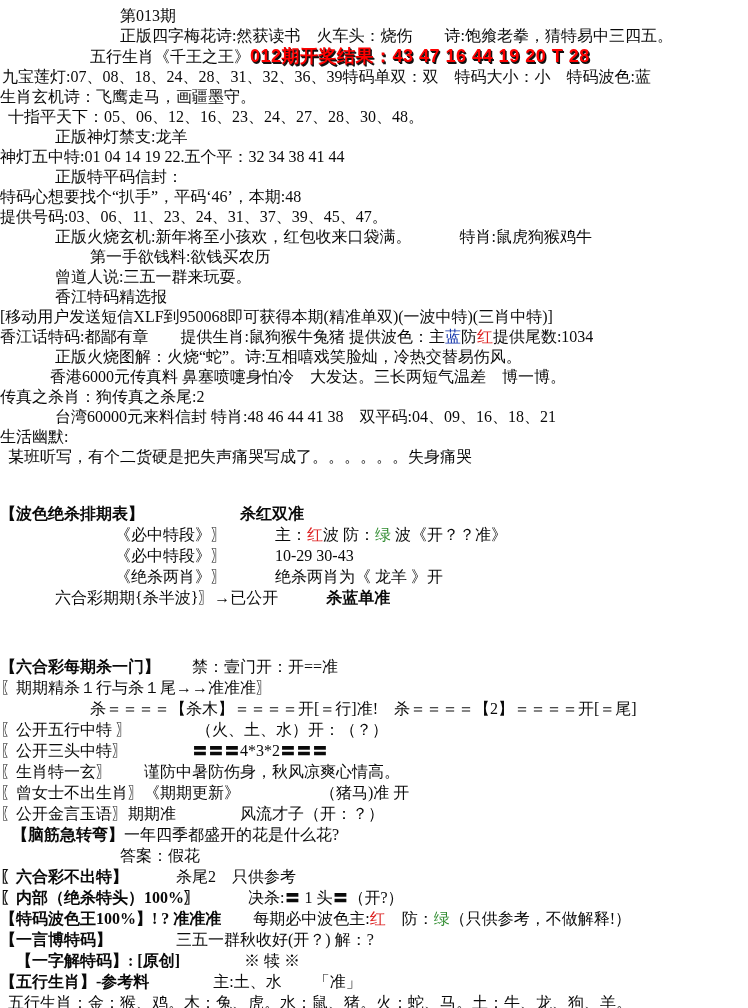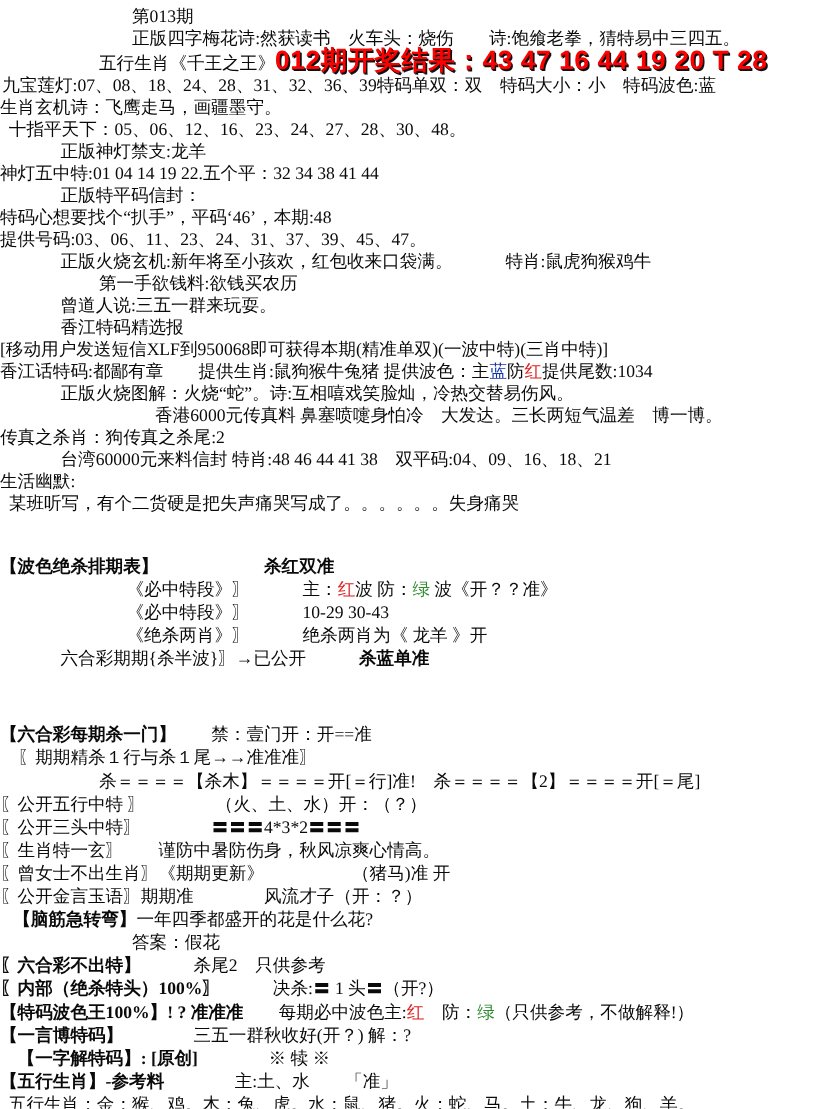--- a/index.html
+++ b/index.html
@@ -15,21 +15,21 @@
     white-space:pre;
     font-size:16px;
     line-height:20px;
     min-height:20px;
   }
   .section-bottom .line{line-height:21px;min-height:21px;}
   .b{font-weight:bold;}
   .banner{
     color:#ff0000;
     font-weight:bold;
-    font-size:24px;
+    font-size:18px;
     font-family:"Liberation Sans","DejaVu Sans",sans-serif;
     text-shadow:1.5px 1.5px 0 #111111, 0.5px 0.5px 0 #111111;
     letter-spacing:0.5px;
   }
 </style>
 </head>
 <body>
 
 <div id="doc">
     <div class="section-top">
@@ -44,35 +44,35 @@
       <div class="line" style="padding-left: 55px;"><span>正版特平码信封：</span></div>
       <div class="line" style="padding-left: 0px;"><span>特码心想要找个“扒手”，平码‘46’，本期:48</span></div>
       <div class="line" style="padding-left: 0px;"><span>提供号码:03、06、11、23、24、31、37、39、45、47。</span></div>
       <div class="line" style="padding-left: 55px;"><span>正版火烧玄机:新年将至小孩欢，红包收来口袋满。　　　特肖:鼠虎狗猴鸡牛</span></div>
       <div class="line" style="padding-left: 90px;"><span>第一手欲钱料:欲钱买农历</span></div>
       <div class="line" style="padding-left: 55px;"><span>曾道人说:三五一群来玩耍。</span></div>
       <div class="line" style="padding-left: 55px;"><span>香江特码精选报</span></div>
       <div class="line" style="padding-left: 0px;"><span>[移动用户发送短信XLF到950068即可获得本期(精准单双)(一波中特)(三肖中特)]</span></div>
       <div class="line" style="padding-left: 0px;"><span>香江话特码:都鄙有章　　提供生肖:鼠狗猴牛兔猪 提供波色：主</span><span style="color: rgb(17, 51, 170);">蓝</span><span>防</span><span style="color: rgb(221, 34, 34);">红</span><span>提供尾数:1034</span></div>
       <div class="line" style="padding-left: 55px;"><span>正版火烧图解：火烧“蛇”。诗:互相嘻戏笑脸灿，冷热交替易伤风。</span></div>
-      <div class="line" style="padding-left: 50px; text-align: center;"><span>香港6000元传真料 鼻塞喷嚏身怕冷　大发达。三长两短气温差　博一博。</span></div>
+      <div class="line" style="padding-left: 50px;"><span>香港6000元传真料 鼻塞喷嚏身怕冷　大发达。三长两短气温差　博一博。</span></div>
       <div class="line" style="padding-left: 0px;"><span>传真之杀肖：狗传真之杀尾:2</span></div>
       <div class="line" style="padding-left: 55px;"><span>台湾60000元来料信封 特肖:48 46 44 41 38　双平码:04、09、16、18、21</span></div>
       <div class="line" style="padding-left: 0px;"><span>生活幽默:</span></div>
       <div class="line" style="padding-left: 8px;"><span>某班听写，有个二货硬是把失声痛哭写成了。。。。。。失身痛哭</span></div>
       <div style="height: 36px;"></div>
     </div>
     <div class="section-bottom">
       <div class="line" style="padding-left: 0px;"><span class="b">【波色绝杀排期表】</span><span>　　　　　　</span><span class="b">杀红双准</span></div>
       <div class="line" style="padding-left: 115px;"><span>《必中特段》〗　　　主：</span><span style="color: rgb(221, 34, 34);">红</span><span>波 防：</span><span style="color: rgb(46, 139, 46);">绿</span><span> 波《开？？准》</span></div>
       <div class="line" style="padding-left: 115px;"><span>《必中特段》〗　　　10-29 30-43</span></div>
       <div class="line" style="padding-left: 115px;"><span>《绝杀两肖》〗　　　绝杀两肖为《 龙羊 》开</span></div>
       <div class="line" style="padding-left: 55px;"><span>六合彩期期{杀半波}〗→已公开　　　</span><span class="b">杀蓝单准</span></div>
       <div class="line" style="padding-left: 0px; margin-top: 48px;"><span class="b">【六合彩每期杀一门】</span><span>　　禁：壹门开：开==准</span></div>
-      <div class="line" style="padding-left: 16px;"><span>〖期期精杀１行与杀１尾→→准准准〗</span></div>
+      <div class="line" style="padding-left: 0px;"><span>〖期期精杀１行与杀１尾→→准准准〗</span></div>
       <div class="line" style="padding-left: 90px;"><span>杀＝＝＝＝【杀木】＝＝＝＝开[＝行]准!　杀＝＝＝＝【2】＝＝＝＝开[＝尾]</span></div>
       <div class="line" style="padding-left: 0px;"><span>〖公开五行中特 〗　　　　（火、土、水）开：（？）</span></div>
       <div class="line" style="padding-left: 0px;"><span>〖公开三头中特〗　　　　</span><span class="b">〓〓〓</span><span>4*3*2</span><span class="b">〓〓〓</span></div>
       <div class="line" style="padding-left: 0px;"><span>〖生肖特一玄〗　　谨防中暑防伤身，秋风凉爽心情高。</span></div>
       <div class="line" style="padding-left: 0px;"><span>〖曾女士不出生肖〗《期期更新》　　　　　（猪马)准 开</span></div>
       <div class="line" style="padding-left: 0px;"><span>〖公开金言玉语〗期期准　　　　风流才子（开：？）</span></div>
       <div class="line" style="padding-left: 12px;"><span class="b">【脑筋急转弯】</span><span>一年四季都盛开的花是什么花?</span></div>
       <div class="line" style="padding-left: 120px;"><span>答案：假花</span></div>
       <div class="line" style="padding-left: 0px;"><span class="b">〖六合彩不出特】</span><span>　　　杀尾2　只供参考</span></div>
       <div class="line" style="padding-left: 0px;"><span class="b">〖内部（绝杀特头）100%〗</span><span>　　　决杀:</span><span class="b">〓</span><span> 1 头</span><span class="b">〓</span><span>（开?）</span></div>

